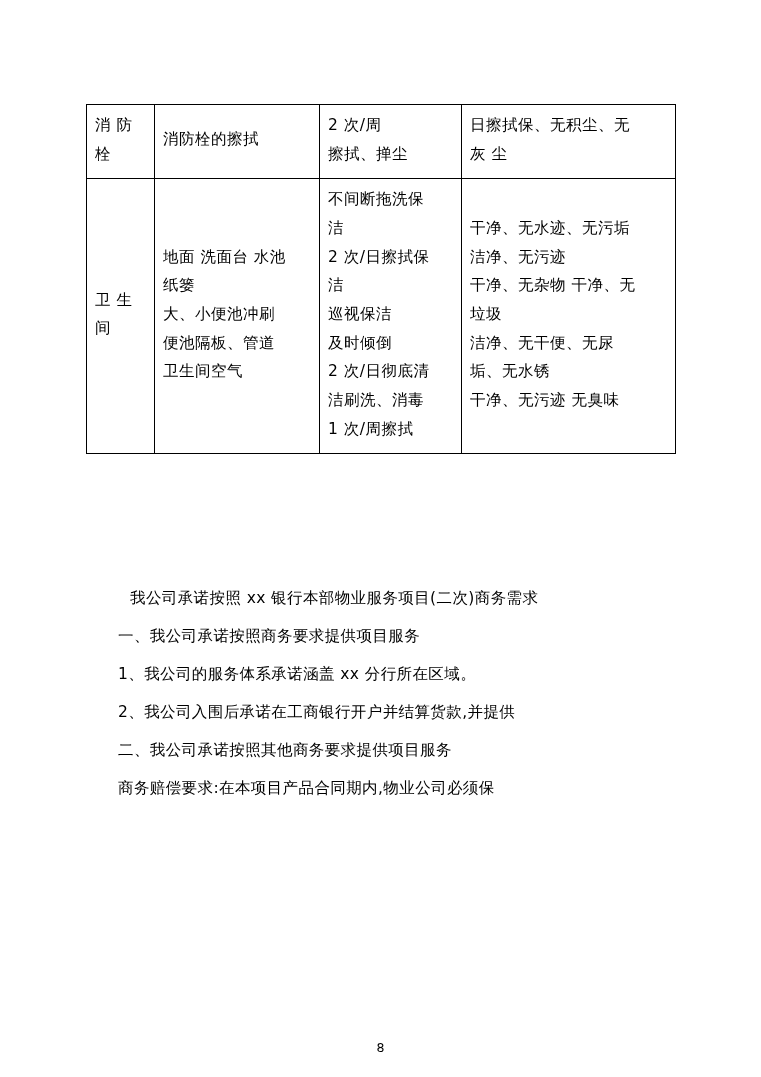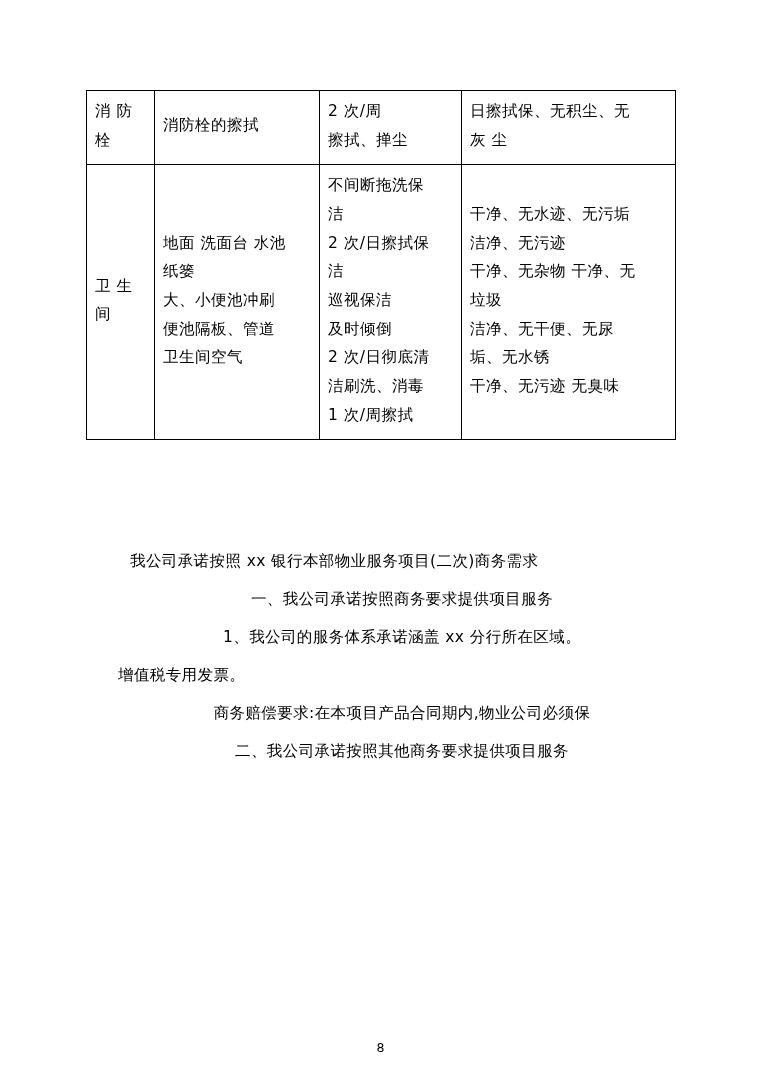--- a/index.html
+++ b/index.html
@@ -19,21 +19,21 @@
     position: absolute;
     left: 0;
     top: 0;
     width: 761px;
     height: 1077px;
     box-sizing: border-box;
   }
   .doc-table {
     position: absolute;
     left: 86px;
-    top: 90px;
+    top: 104px;
     width: 589px;
     border-collapse: collapse;
     table-layout: fixed;
   }
   .doc-table td {
     border: 1px solid #000000;
     vertical-align: middle;
     padding: 6px 8px 10px 8px;
     font-size: 15.5px;
     line-height: 1.85;
@@ -42,36 +42,35 @@
   .col-a { width: 68px; }
   .col-b { width: 165px; }
   .col-c { width: 142px; }
   .col-d { width: 214px; }
 
   .cell-lines div { white-space: pre-wrap; }
 
   .body-text {
     position: absolute;
     left: 86px;
-    top: 543px;
+    top: 580px;
     width: 600px;
     font-size: 15.5px;
     line-height: 2.45;
     letter-spacing: 0.4px;
   }
   .p-center {
     text-align: left;
     text-indent: 44px;
   }
   .p-indent {
     text-indent: 32px;
   }
   .p-hang {
     text-indent: 32px;
-    text-align: center;
   }
   .page-number {
     position: absolute;
     left: 0;
     top: 1040px;
     width: 761px;
     text-align: center;
     font-size: 12.5px;
   }
 </style>
@@ -138,19 +137,19 @@
           <div>干净、无污迹 无臭味</div>
         </td>
       </tr>
     </tbody>
   </table>
 
   <div class="body-text">
     <div class="p-center">我公司承诺按照 xx 银行本部物业服务项目(二次)商务需求</div>
     <div class="p-hang">一、我公司承诺按照商务要求提供项目服务</div>
     <div class="p-hang">1、我公司的服务体系承诺涵盖 xx 分行所在区域。</div>
-    <div class="p-indent">增值税专用发票。</div>
+    <div class="p-hang">2、我公司入围后承诺在工商银行开户并结算货款,并提供</div>
+    <div class="p-hang">二、我公司承诺按照其他商务要求提供项目服务</div>
     <div class="p-hang">商务赔偿要求:在本项目产品合同期内,物业公司必须保</div>
-    <div class="p-hang">二、我公司承诺按照其他商务要求提供项目服务</div>
   </div>
 
   <div class="page-number">8</div>
 </div>
 
 </body></html>

